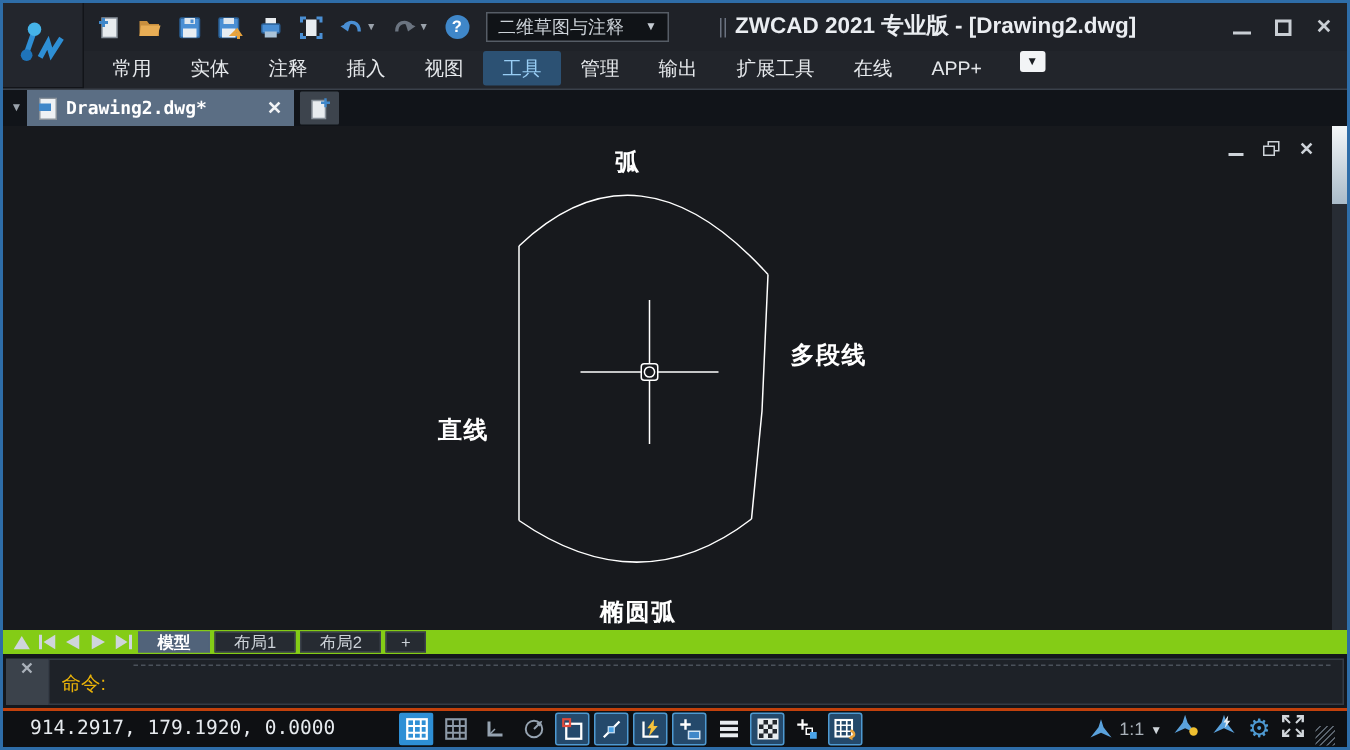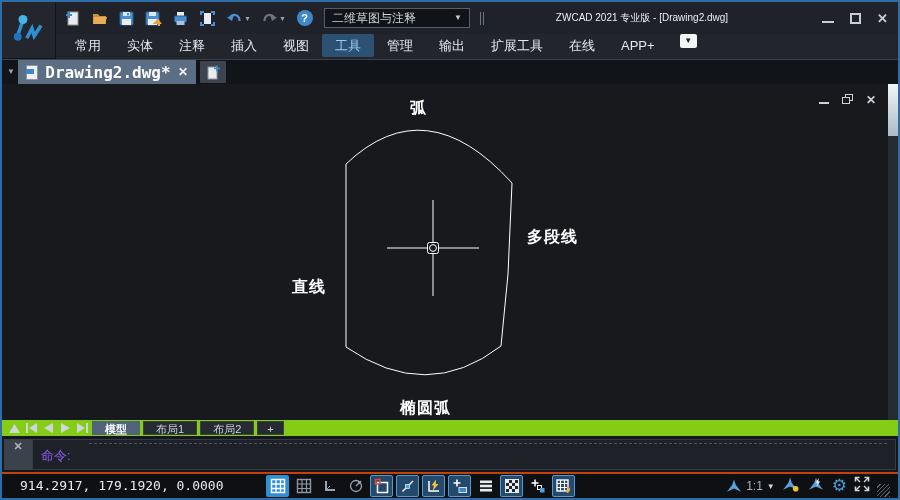--- a/index.html
+++ b/index.html
@@ -14,29 +14,29 @@
   .titlebar { position:absolute; top:0; left:0; right:0; height:32px; background:#1f2228; }
   .app-logo { position:absolute; top:0; left:0; width:54px; height:57px;
     background:#23262d; border-right:1px solid #121419; border-bottom:1px solid #121419;
     display:flex; align-items:center; justify-content:center; }
   .qat { position:absolute; left:58px; top:4px; height:24px; display:flex; align-items:center; gap:2px; }
   .qat-btn { width:25px; height:22px; display:flex; align-items:center; justify-content:center; border-radius:2px; }
   .qat-btn.wide { width:33px; gap:1px; }
   .dd-caret { font-size:7px; color:#9aa2ab; line-height:1; }
   .help-circle { width:16px; height:16px; border-radius:50%; background:#3f87c9; color:#fff;
     font-size:11px; font-weight:bold; display:flex; align-items:center; justify-content:center; }
-  .workspace { position:absolute; left:322px; top:6px; width:146px; height:20px;
+  .workspace { position:absolute; left:322px; top:6px; width:122px; height:20px;
     background:#101317; border:1px solid #565d66; color:#ccd2d8; font-size:12px;
     display:flex; align-items:center; padding:0 7px; }
   .workspace .ws-label { flex:1; white-space:nowrap; overflow:hidden; }
   .workspace .dd-caret { color:#c5cbd2; font-size:8px; }
   .title-sep { position:absolute; left:478px; top:10px; width:4px; height:13px;
     border-left:1px solid #6b7280; border-right:1px solid #6b7280; }
   .win-title { position:absolute; left:488px; right:104px; top:0; height:32px;
-    line-height:32px; text-align:center; color:#eaedf1; font-size:10px; font-weight:normal;
+    line-height:32px; color:#eaedf1; font-size:15px; font-weight:bold;
     white-space:nowrap; overflow:hidden; }
   .win-controls { position:absolute; right:10px; top:0; height:32px; display:flex; align-items:center; gap:16px; }
   .wc-min { width:12px; height:2px; background:#c9ced4; margin-top:8px; }
   .wc-max { width:11px; height:11px; border:2px solid #c9ced4; }
   .wc-close { color:#c9ced4; font-size:13px; font-weight:bold; line-height:1; }
   
   .ribbon { position:absolute; left:54px; right:0; top:32px; height:25px;
     display:flex; padding-left:6px; }
   .rtab { padding:0 13px; height:23px; line-height:23px; color:#e6e9ec; font-size:13px;
     border-radius:2px; white-space:nowrap; }
@@ -44,21 +44,21 @@
   .ribbon-dd { margin-left:12px; width:17px; height:14px; background:#f2f4f6; border-radius:2px;
     display:flex; align-items:center; justify-content:center; }
   .ribbon-dd .dd-caret { color:#1a1d22; font-size:8px; }
   .ribbon-underline { position:absolute; left:0; right:0; top:57px; height:1px; background:#3a414b; }
   
   .doctabs { position:absolute; left:0; right:0; top:58px; height:24px; background:#111419; }
   .doctabs .tab-list-caret { position:absolute; left:5px; top:8px; font-size:8px; color:#9aa2ab; }
   .doc-tab { position:absolute; left:16px; top:0; width:178px; height:24px; background:#5b6e84;
     display:flex; align-items:center; padding:0 8px; gap:6px; }
   .doc-tab .fname { flex:1; color:#fff; font-family:"DejaVu Sans Mono", monospace;
-    font-weight:bold; font-size:16px; white-space:nowrap; overflow:hidden;text-align:center; }
+    font-weight:bold; font-size:12px; white-space:nowrap; overflow:hidden; }
   .doc-tab .tab-close { color:#f2f4f6; font-weight:bold; font-size:12px; }
   .doc-newtab { position:absolute; left:198px; top:1px; width:26px; height:22px; background:#3d444d;
     display:flex; align-items:center; justify-content:center; border-radius:1px; }
   
   .canvas { position:absolute; left:0; top:82px; width:886px; height:336px; background:#17191d; }
   .canvas svg.draw { position:absolute; left:0; top:0; }
   .cad-label { position:absolute; color:#fff; font-size:16px; font-weight:bold;
     font-family:"Liberation Sans", sans-serif; letter-spacing:1px; white-space:nowrap; }
   .mdi-controls { position:absolute; top:6px; right:12px; display:flex; align-items:center; gap:13px; }
   .mdi-min { width:10px; height:2px; background:#ced3d9; margin-top:7px; }
@@ -77,21 +77,21 @@
   .ltab.active { background:#51637a; border-color:#51637a; color:#fff; font-weight:bold; }
   .ltab.add { padding:0 9px; }
   
   .cmdarea { position:absolute; left:0; right:0; top:434px; height:36px; background:#14171c; }
   .cmd-grip { position:absolute; left:2px; top:3px; width:28px; height:31px; background:#3b424b;
     text-align:center; }
   .cmd-grip .grip-close { color:#aab1ba; font-size:11px; font-weight:bold; line-height:14px; }
   .cmd-box { position:absolute; left:30px; top:3px; right:2px; height:31px;
     background:#1e2228; border:1px solid #343b45; }
   .cmd-box .dash { position:absolute; left:56px; right:8px; top:3px; border-top:1px dashed #4a515a; }
-  .cmd-prompt { position:absolute; left:8px; bottom:4px; color:#8b5cf6; font-size:13px; }
+  .cmd-prompt { position:absolute; left:8px; bottom:4px; color:#eab308; font-size:13px; }
   
   .statusbar { position:absolute; left:0; right:0; top:470px; height:26px; background:#0e1013;
     border-top:2px solid #c2410c; }
   .coords { position:absolute; left:18px; top:4px; color:#e6eaee; font-size:13px;
     font-family:"DejaVu Sans Mono", monospace; }
   .toggles { position:absolute; left:264px; top:1px; display:flex; gap:3px; }
   .tg { width:23px; height:22px; border-radius:2px; display:flex; align-items:center; justify-content:center;
     border:1px solid transparent; }
   .tg.on { background:#24496b; border-color:#4e9ad2; }
   .tg.solid { background:#2e8fd5; }

